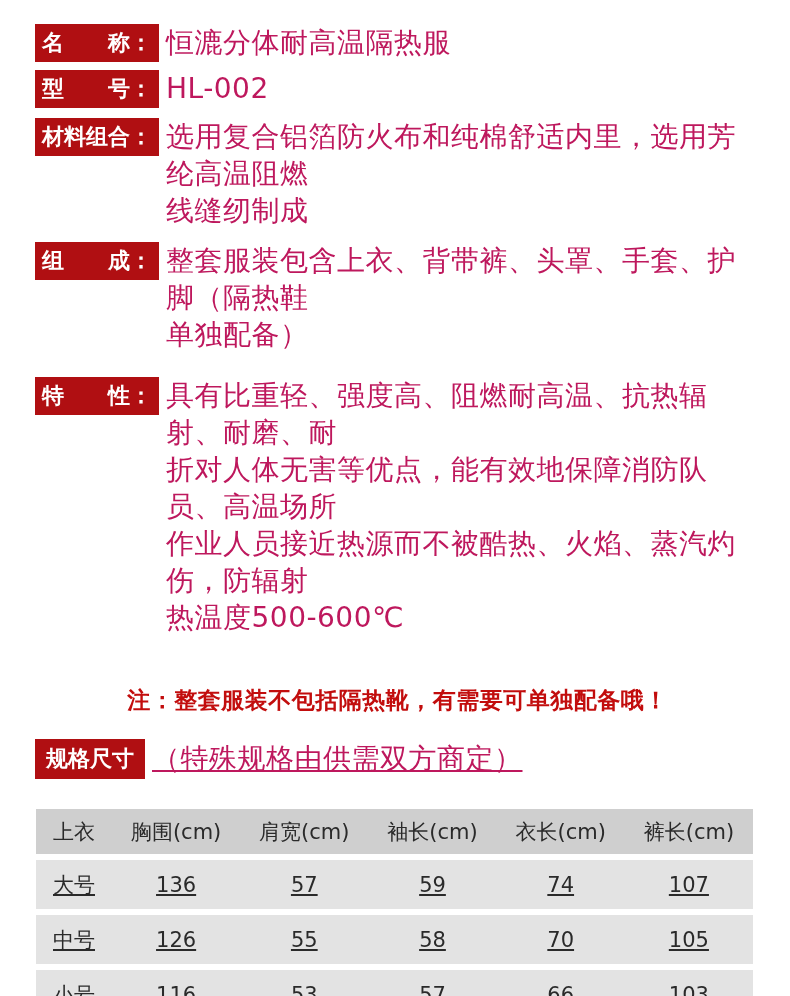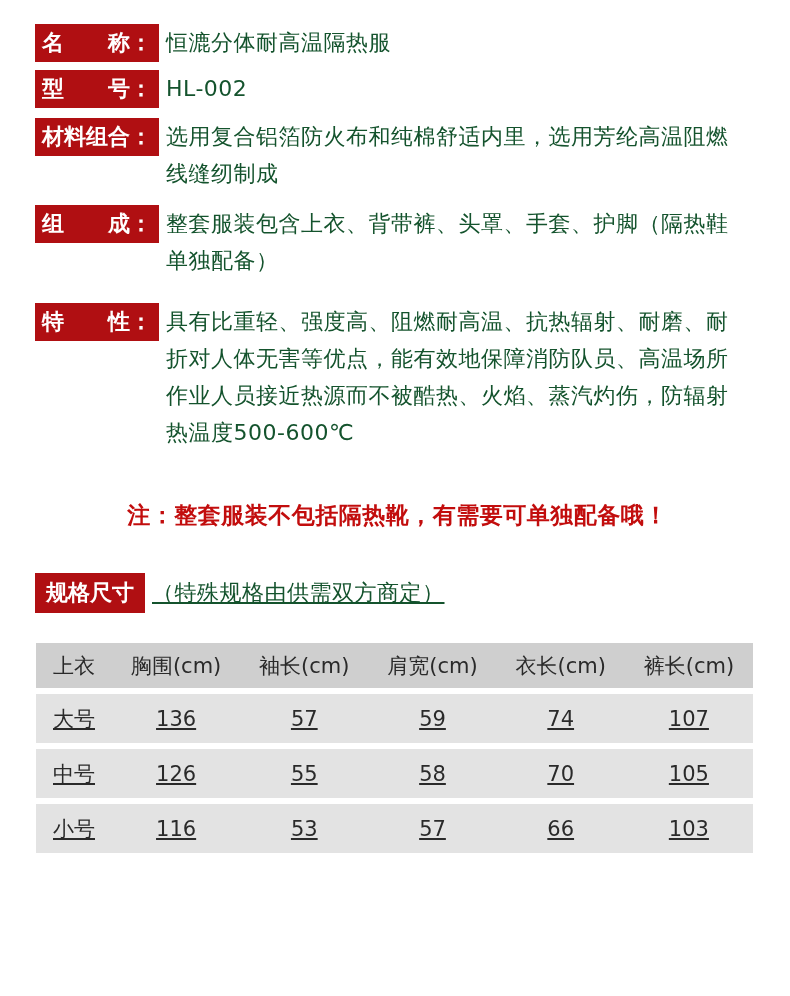--- a/index.html
+++ b/index.html
@@ -25,23 +25,23 @@
     display: flex;
     align-items: center;
     box-sizing: border-box;
     padding: 0 7px;
   }
   .badge.split { justify-content: space-between; }
   .badge.full  { justify-content: center; padding: 0 3px; }
   .content {
     flex: 1;
     margin-left: 7px;
-    font-size: 22px;
+    font-size: 28px;
     line-height: 37px;
-    color: #14532d;
+    color: #be185d;
     white-space: pre-line;
     letter-spacing: 0.5px;
   }
   .sec.single { align-items: center; }
   .sec.single .content { line-height: 38px; }
 
   .sec-name        { margin-bottom: 8px; }
   .sec-model       { margin-bottom: 10px; }
   .sec-materials   { margin-bottom: 13px; }
   .sec-composition { margin-bottom: 24px; }
@@ -51,21 +51,21 @@
   .note {
     margin-top: 40px;
     text-align: center;
     color: #c20d0d;
     font-weight: bold;
     font-size: 23px;
     line-height: 34px;
     letter-spacing: 0.5px;
   }
 
-  .sec-spec { margin-top: 41px; display: flex; align-items: center; }
+  .sec-spec { margin-top: 22px; display: flex; align-items: center; }
   .sec-spec .badge { flex: 0 0 110px; height: 40px; }
   .sec-spec .content { line-height: 40px; white-space: nowrap; text-decoration: underline; }
 
   .size-table { margin-top: 30px; margin-left: 1px; width: 717px; }
   .trow {
     display: grid;
     grid-template-columns: 76px 1fr 1fr 1fr 1fr 1fr;
     align-items: center;
     text-align: center;
     font-size: 21px;
@@ -130,22 +130,22 @@
 
   <div class="sec sec-spec">
     <div class="badge full">规格尺寸</div>
     <div class="content">（特殊规格由供需双方商定）</div>
   </div>
 
   <div class="size-table">
     <div class="trow thead">
       <div>上衣</div>
       <div>胸围(cm)</div>
+      <div>肩宽(cm)</div>
       <div>袖长(cm)</div>
-      <div>肩宽(cm)</div>
       <div>衣长(cm)</div>
       <div>裤长(cm)</div>
     </div>
     <div class="trow data">
       <div>大号</div>
       <div>136</div>
       <div>57</div>
       <div>59</div>
       <div>74</div>
       <div>107</div>

